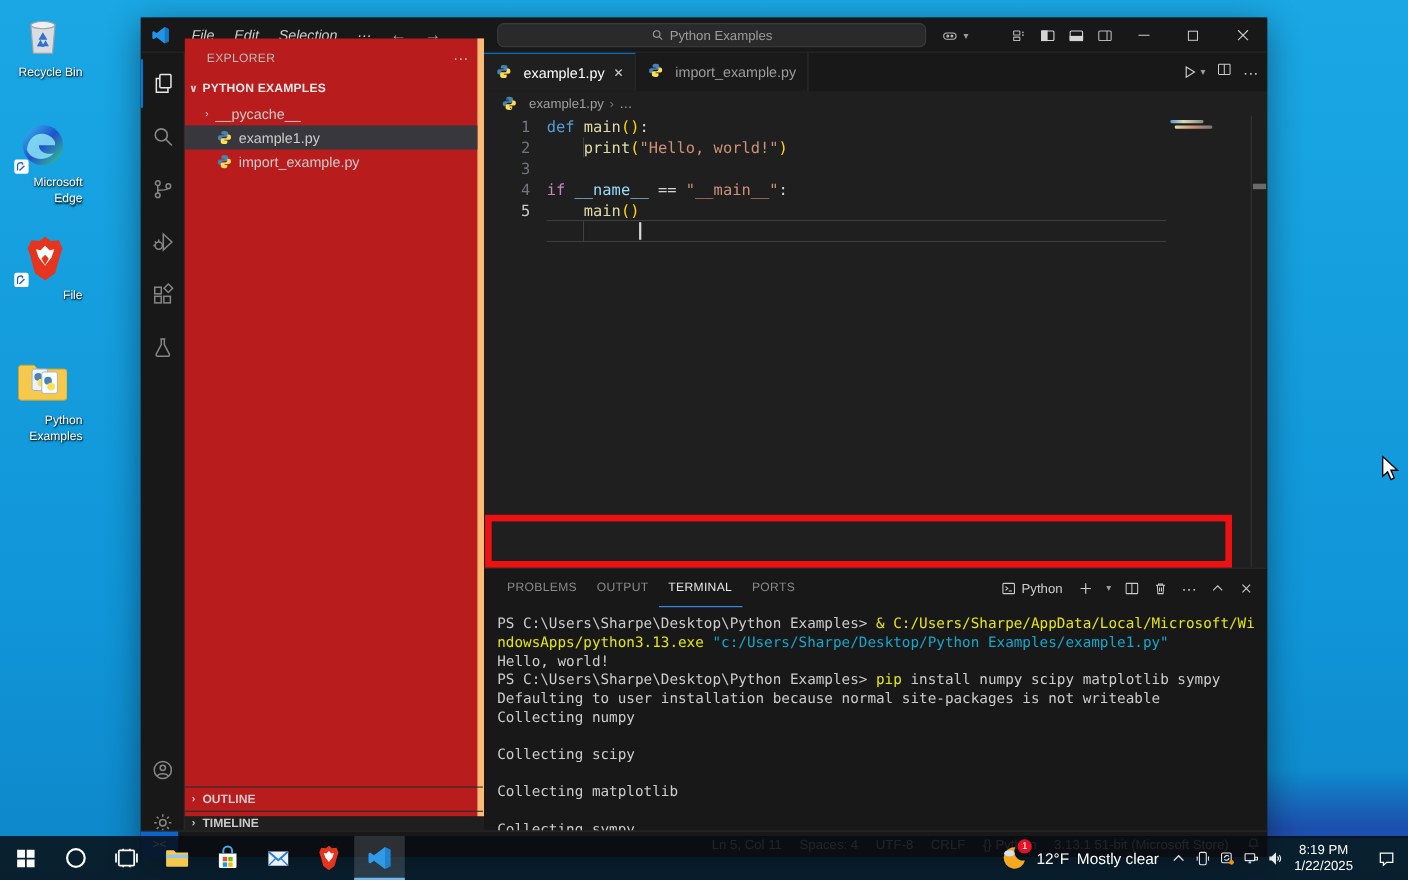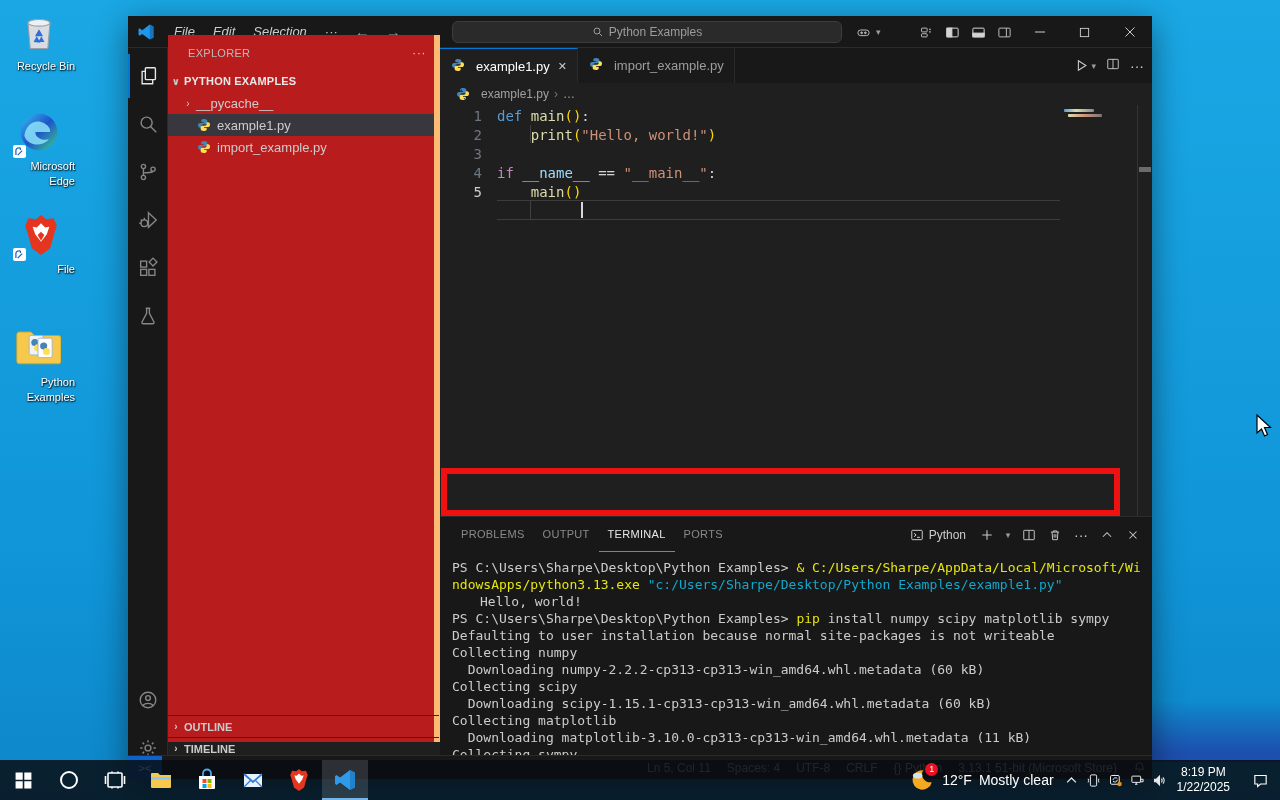--- a/index.html
+++ b/index.html
@@ -465,29 +465,26 @@
           </span>
         <span class="pa">
             <svg viewBox="0 0 24 24" fill="none" stroke="#cccccc" stroke-width="1.8">
               <path d="M6 6 L18 18 M18 6 L6 18"></path>
             </svg>
           </span>
       </div>
       <div id="terminal">
           <div class="t-line" style="top: 0px;"><span class="tk-d">PS C:\Users\Sharpe\Desktop\Python Examples&gt; </span><span class="tk-y">&amp; C:/Users/Sharpe/AppData/Local/Microsoft/Wi</span></div>
           <div class="t-line" style="top: 17px;"><span class="tk-y">ndowsApps/python3.13.exe </span><span class="tk-cy">"c:/Users/Sharpe/Desktop/Python Examples/example1.py"</span></div>
-          <div class="t-line" style="top: 34px; margin-left: 28px;"><span class="tk-d">Hello, world!</span></div>
+          <div class="t-line" style="top: 34px;"><span class="tk-d">Hello, world!</span></div>
           <div class="t-line" style="top: 68px;"><span class="tk-d">Defaulting to user installation because normal site-packages is not writeable</span></div>
           <div class="t-line" style="top: 51px;"><span class="tk-d">PS C:\Users\Sharpe\Desktop\Python Examples&gt; </span><span class="tk-y">pip</span><span class="tk-d"> install numpy scipy matplotlib sympy</span></div>
           <div class="t-line" style="top: 85px;"><span class="tk-d">Collecting numpy</span></div>
-          <div class="t-line" style="top: 102px;"><span class="tk-d">  Downloading numpy-2.2.2-cp313-cp313-win_amd64.whl.metadata (60 kB)</span></div>
           <div class="t-line" style="top: 119px;"><span class="tk-d">Collecting scipy</span></div>
-          <div class="t-line" style="top: 136px;"><span class="tk-d">  Downloading scipy-1.15.1-cp313-cp313-win_amd64.whl.metadata (60 kB)</span></div>
           <div class="t-line" style="top: 153px;"><span class="tk-d">Collecting matplotlib</span></div>
-          <div class="t-line" style="top: 170px;"><span class="tk-d">  Downloading matplotlib-3.10.0-cp313-cp313-win_amd64.whl.metadata (11 kB)</span></div>
           <div class="t-line" style="top: 187px;"><span class="tk-d">Collecting sympy</span></div>
         </div>
     </div>
   </div>
 
   <div id="highlight-box" class="abs"></div>
 
   <div id="statusbar" class="abs">
     <div id="remote-indicator">&gt;&lt;</div>
     <div id="status-right">

